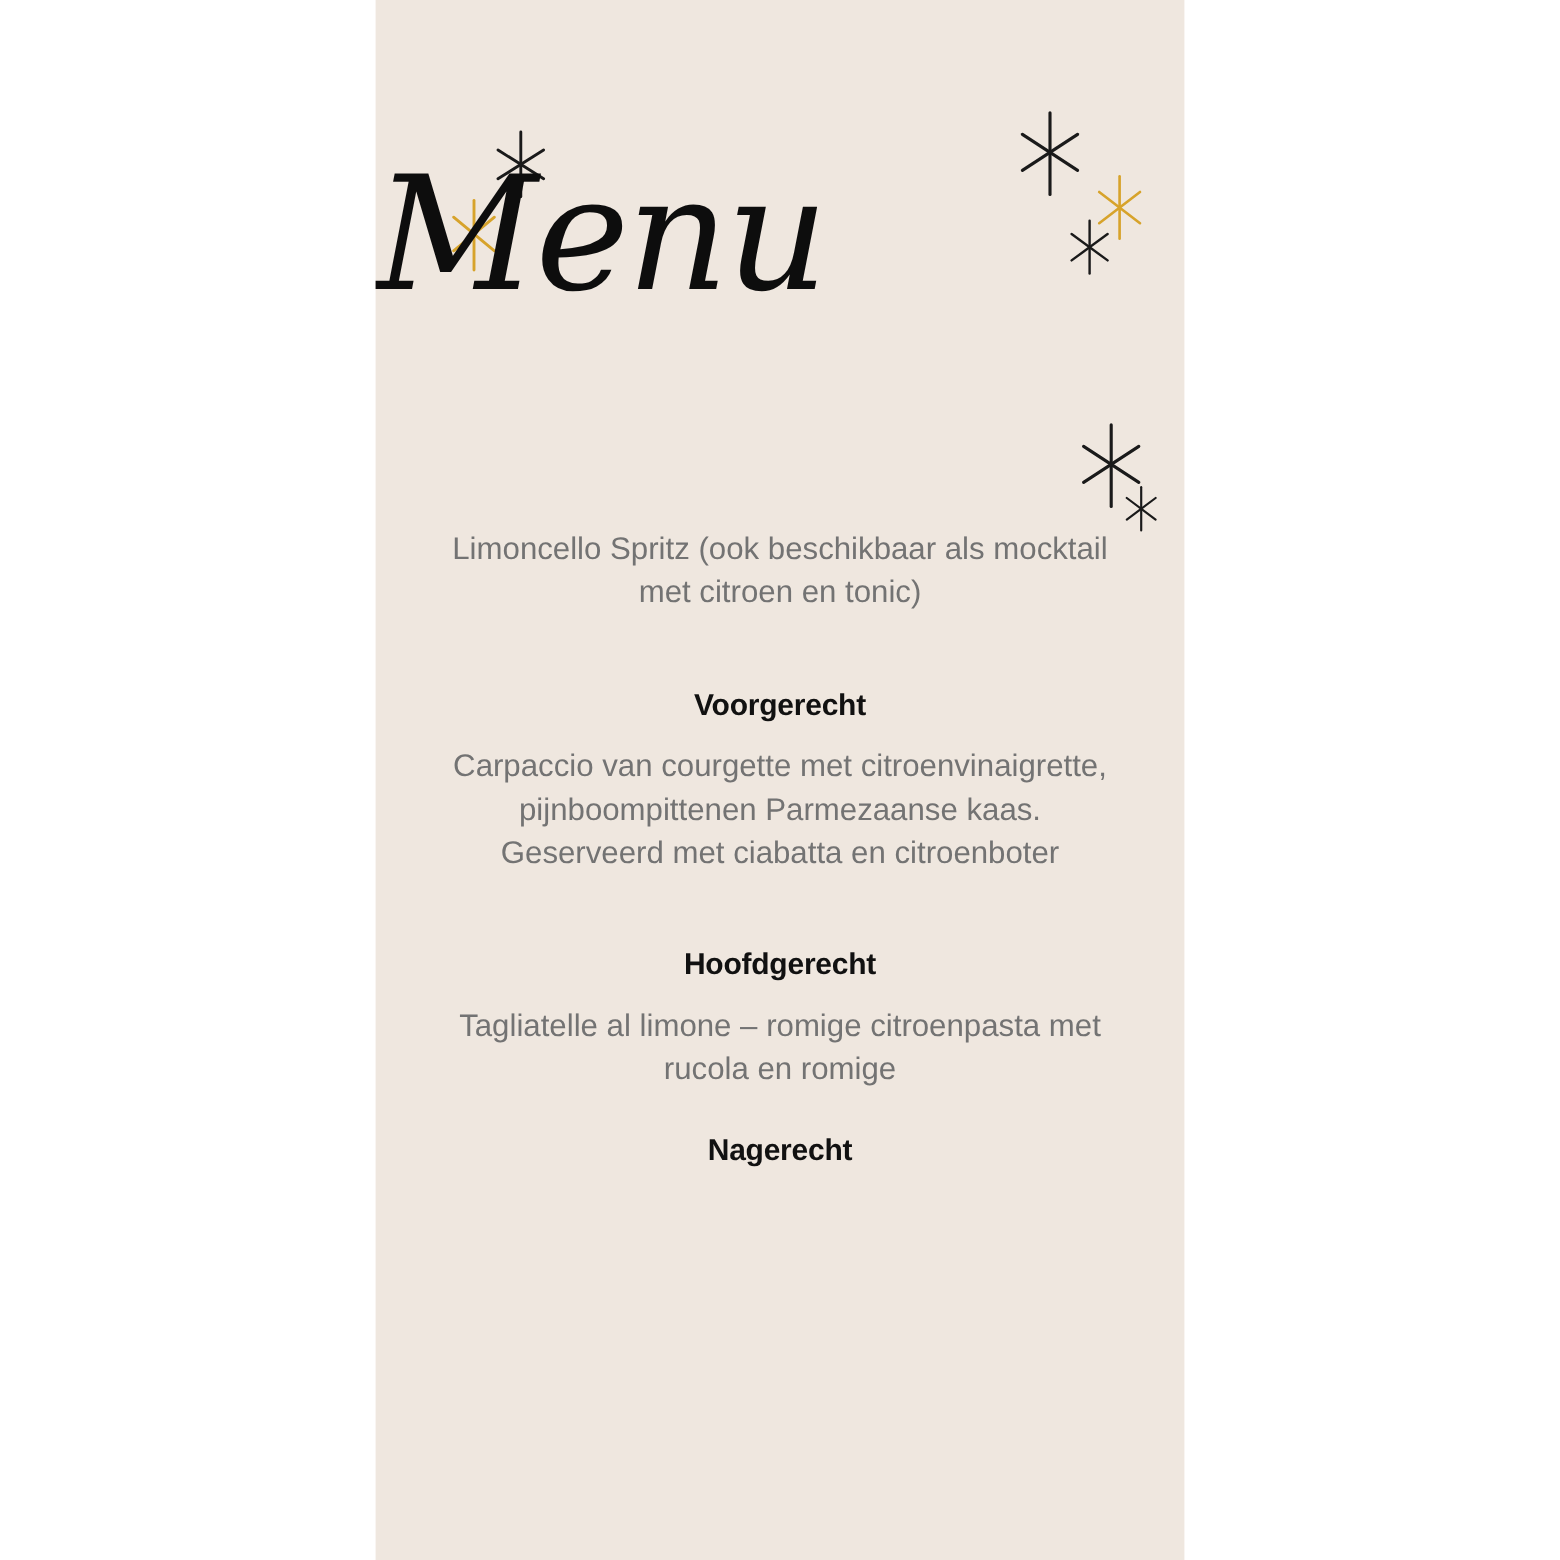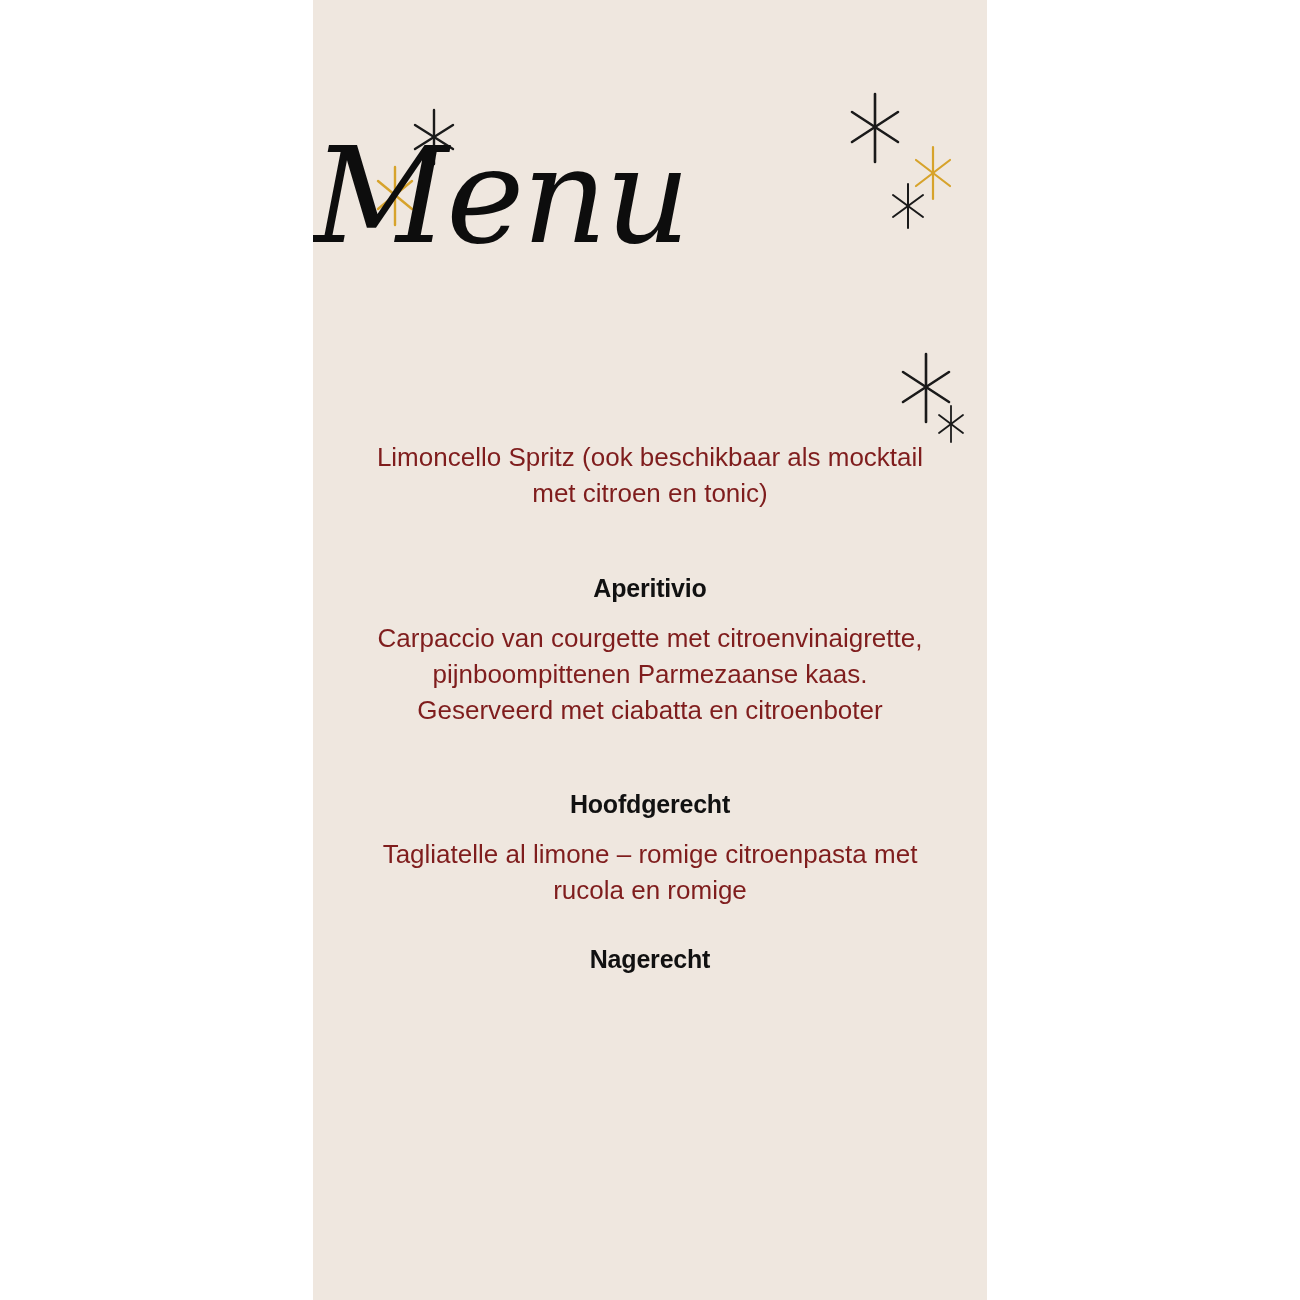--- a/index.html
+++ b/index.html
@@ -61,21 +61,21 @@
     font-size: 25px;
     color: #111111;
     margin: 0 0 18px 0;
     letter-spacing: -0.2px;
   }
   .section-desc {
     font-family: "Liberation Sans", sans-serif;
     font-weight: 400;
     font-size: 26px;
     line-height: 1.38;
-    color: #7f1d1d;
+    color: #737373;
     margin: 0;
     padding: 0 8px;
     white-space: pre-line;
   }
   .gap-lg { height: 26px; }
 
   .sparkle {
     position: absolute;
     pointer-events: none;
   }
@@ -164,21 +164,21 @@
     <div class="menu-body">
 
       <div class="section">
         <div class="section-desc">Limoncello Spritz (ook beschikbaar als mocktail
 met citroen en tonic)</div>
       </div>
 
       <div class="gap-lg"></div>
 
       <div class="section">
-        <div class="section-heading">Aperitivio</div>
+        <div class="section-heading">Voorgerecht</div>
         <div class="section-desc">Carpaccio van courgette met citroenvinaigrette,
 pijnboompittenen Parmezaanse kaas.
 Geserveerd met ciabatta en citroenboter</div>
       </div>
 
       <div class="gap-lg"></div>
 
       <div class="section">
         <div class="section-heading">Hoofdgerecht</div>
         <div class="section-desc">Tagliatelle al limone – romige citroenpasta met

